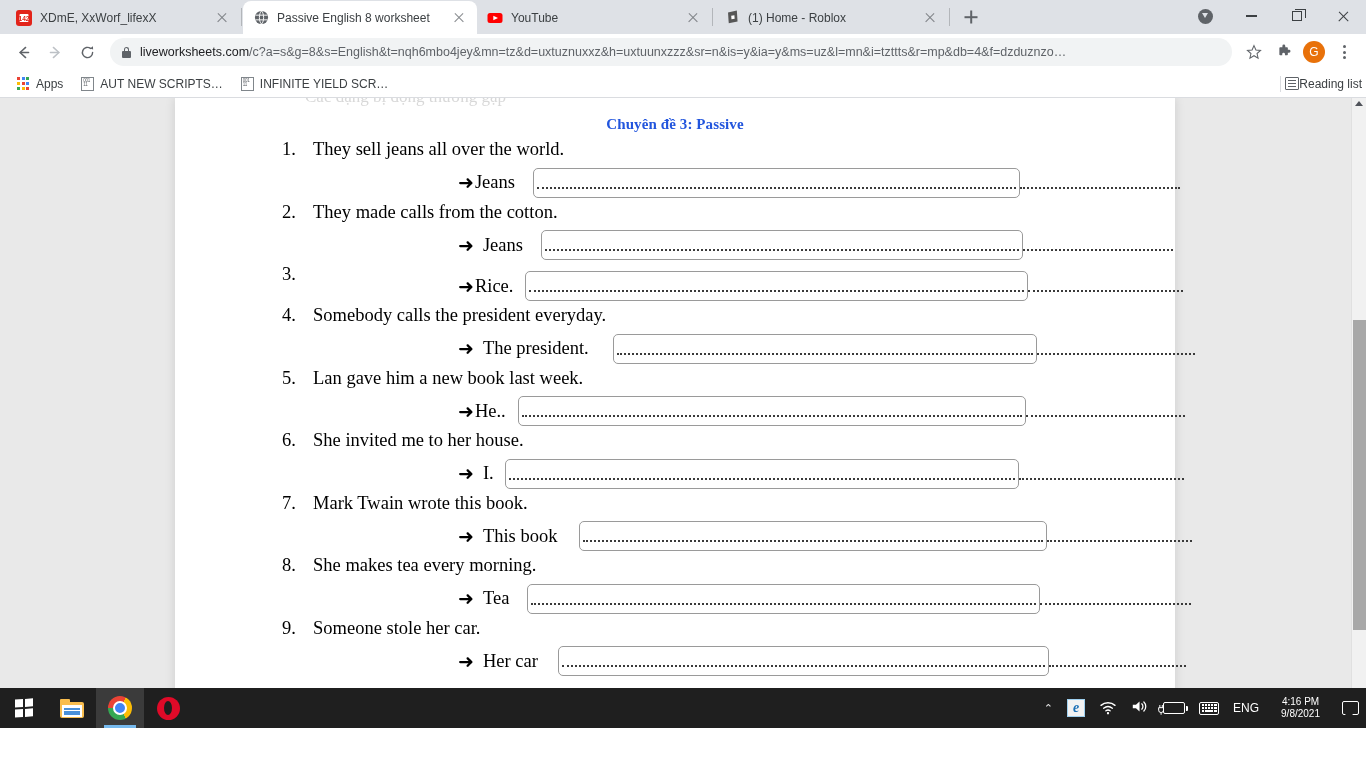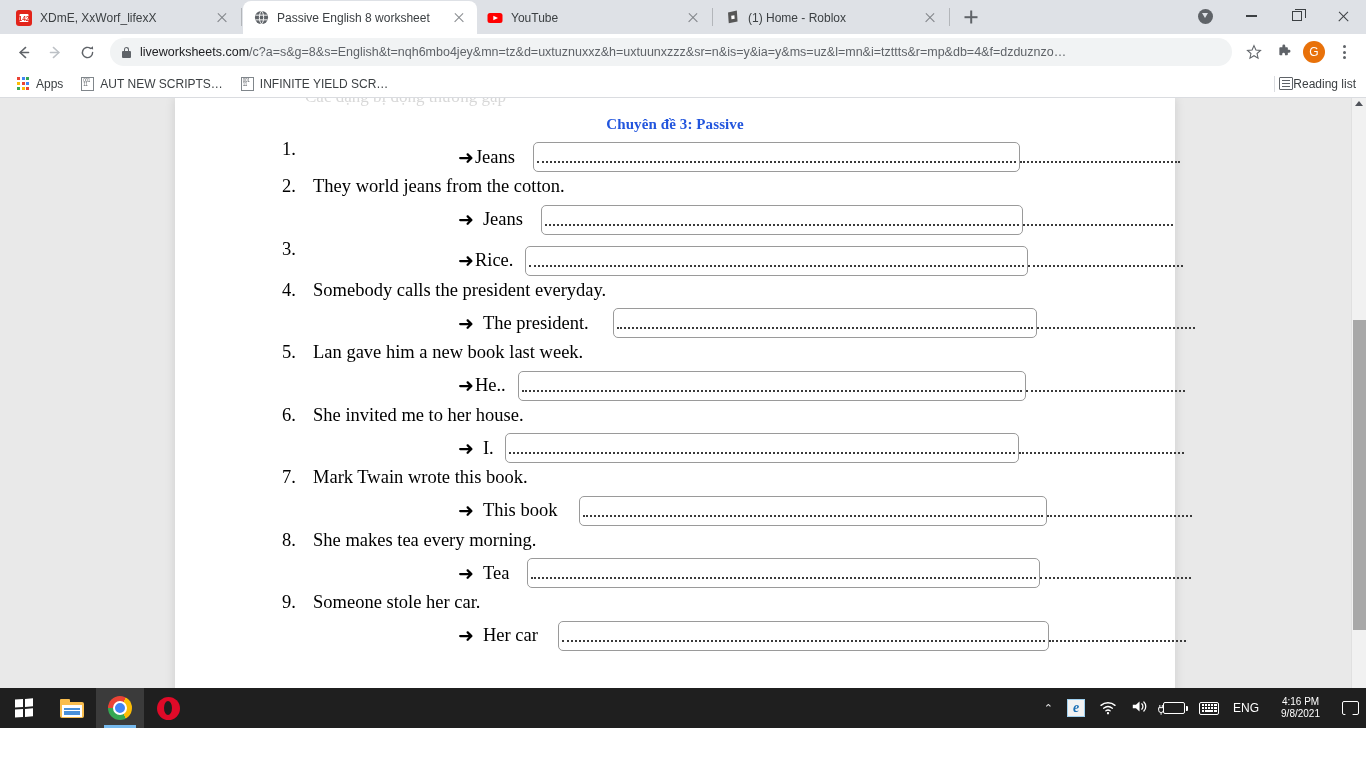--- a/index.html
+++ b/index.html
@@ -100,21 +100,21 @@
     height: 28px; background: #ffffff; display: flex; align-items: center;
     padding: 0 10px; gap: 4px; border-bottom: 1px solid #dadce0; position: relative;
   }
   .bm { display: flex; align-items: center; gap: 6px; padding: 3px 7px; border-radius: 4px;
     font-size: 12px; color: #3c4043; white-space: nowrap; }
   .apps-grid { display: grid; grid-template-columns: repeat(3, 3px); grid-template-rows: repeat(3,3px);
     gap: 1.7px; width: 13px; }
   .apps-grid i { width: 3px; height: 3px; display: block; }
   .doc-ico { width: 13px; height: 14px; border: 1px solid #80868b; font-size: 4.5px; color: #5f6368;
     line-height: 4px; padding: 1px; overflow: hidden; background: #fff; letter-spacing: -0.3px; }
-  .reading { position: absolute; right: 10px; display: flex; align-items: center; 
+  .reading { position: absolute; right: 4px; display: flex; align-items: center; 
     font-size: 12px; color: #3c4043; }
   .reading-ico { width: 14px; height: 13px; border: 1.3px solid #5f6368; border-radius: 1px;
     display:flex; flex-direction:column; justify-content:center; gap:1.6px; padding:0 2px; }
   .reading-ico i { height: 1.3px; background: #5f6368; display: block; }
   .bm-sep { width: 1px; height: 16px; background: #dadce0; margin-right: 4px; }
 
   
   .viewport {
     position: relative; height: 630px; background: #e9e9e9; overflow: hidden;
   }
@@ -375,29 +375,29 @@
     <div class="sheet">
       <div class="ws">
 
         <div class="clip-top">
           <span class="ghost">Các dạng bị động thường gặp</span>
         </div>
 
         <div class="ws-title">Chuyên đề 3: Passive</div>
 
         <div id="qlist">
-            <div class="qline"><span class="qnum">1.</span></div>
+            <div class="qline"><span class="qnum">1.</span><span class="qtext">They sell jeans all over the world.</span></div>
             <div class="aline" style="padding-left: 243px;">
               <span class="arrow">➜</span>
               <span class="alabel" style="margin-left: 0px;">Jeans</span>
               <span class="dotted-tail" style="left: 805px; width: 160px;"></span>
               <span class="dotted-tail" style="left: 322px; width: 479px;"></span>
               <div class="answer-box" style="left: 318px; width: 487px;"><input type="text" style=""></div>
             </div>
-            <div class="qline"><span class="qnum">2.</span><span class="qtext">They world jeans from the cotton.</span></div>
+            <div class="qline"><span class="qnum">2.</span><span class="qtext">They made calls from the cotton.</span></div>
             <div class="aline" style="padding-left: 243px;">
               <span class="arrow">➜</span>
               <span class="alabel" style="margin-left: 8px;">Jeans</span>
               <span class="dotted-tail" style="left: 808px; width: 150px;"></span>
               <span class="dotted-tail" style="left: 330px; width: 474px;"></span>
               <div class="answer-box" style="left: 326px; width: 482px;"><input type="text" style=""></div>
             </div>
             <div class="qline"><span class="qnum">3.</span></div>
             <div class="aline" style="padding-left: 243px;">
               <span class="arrow">➜</span>

